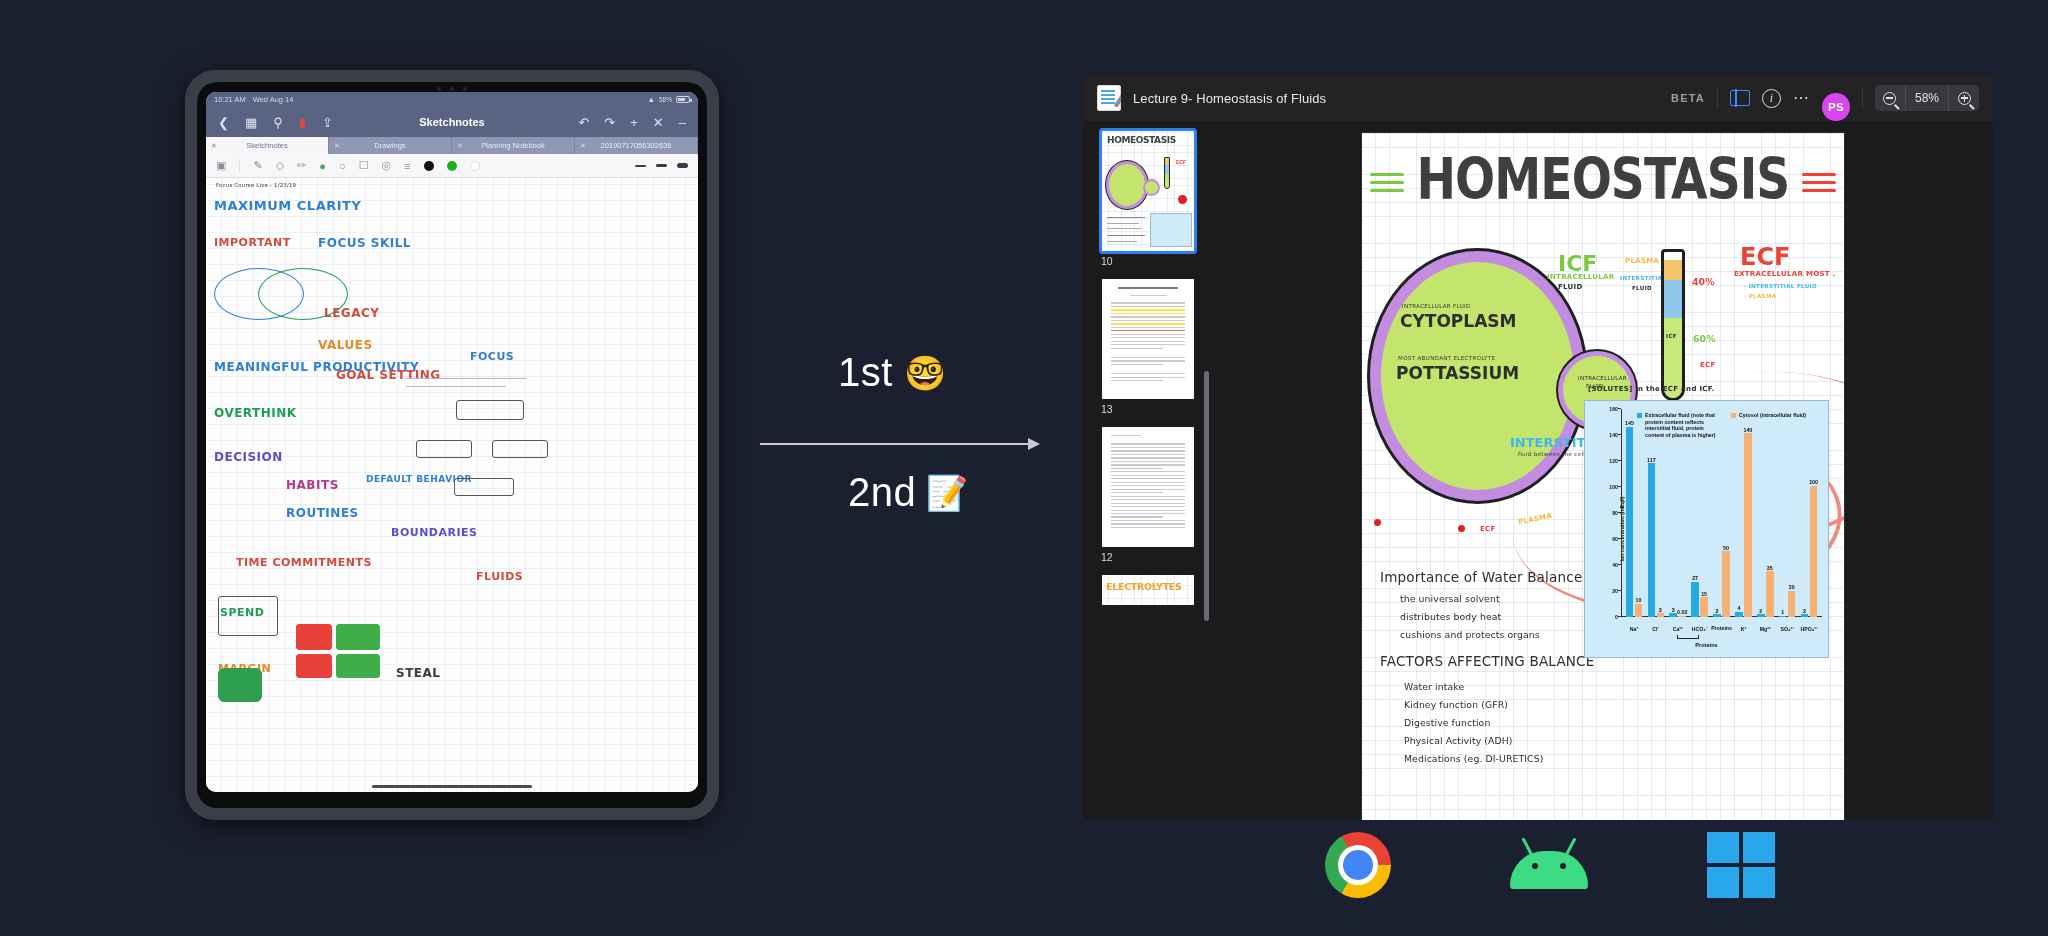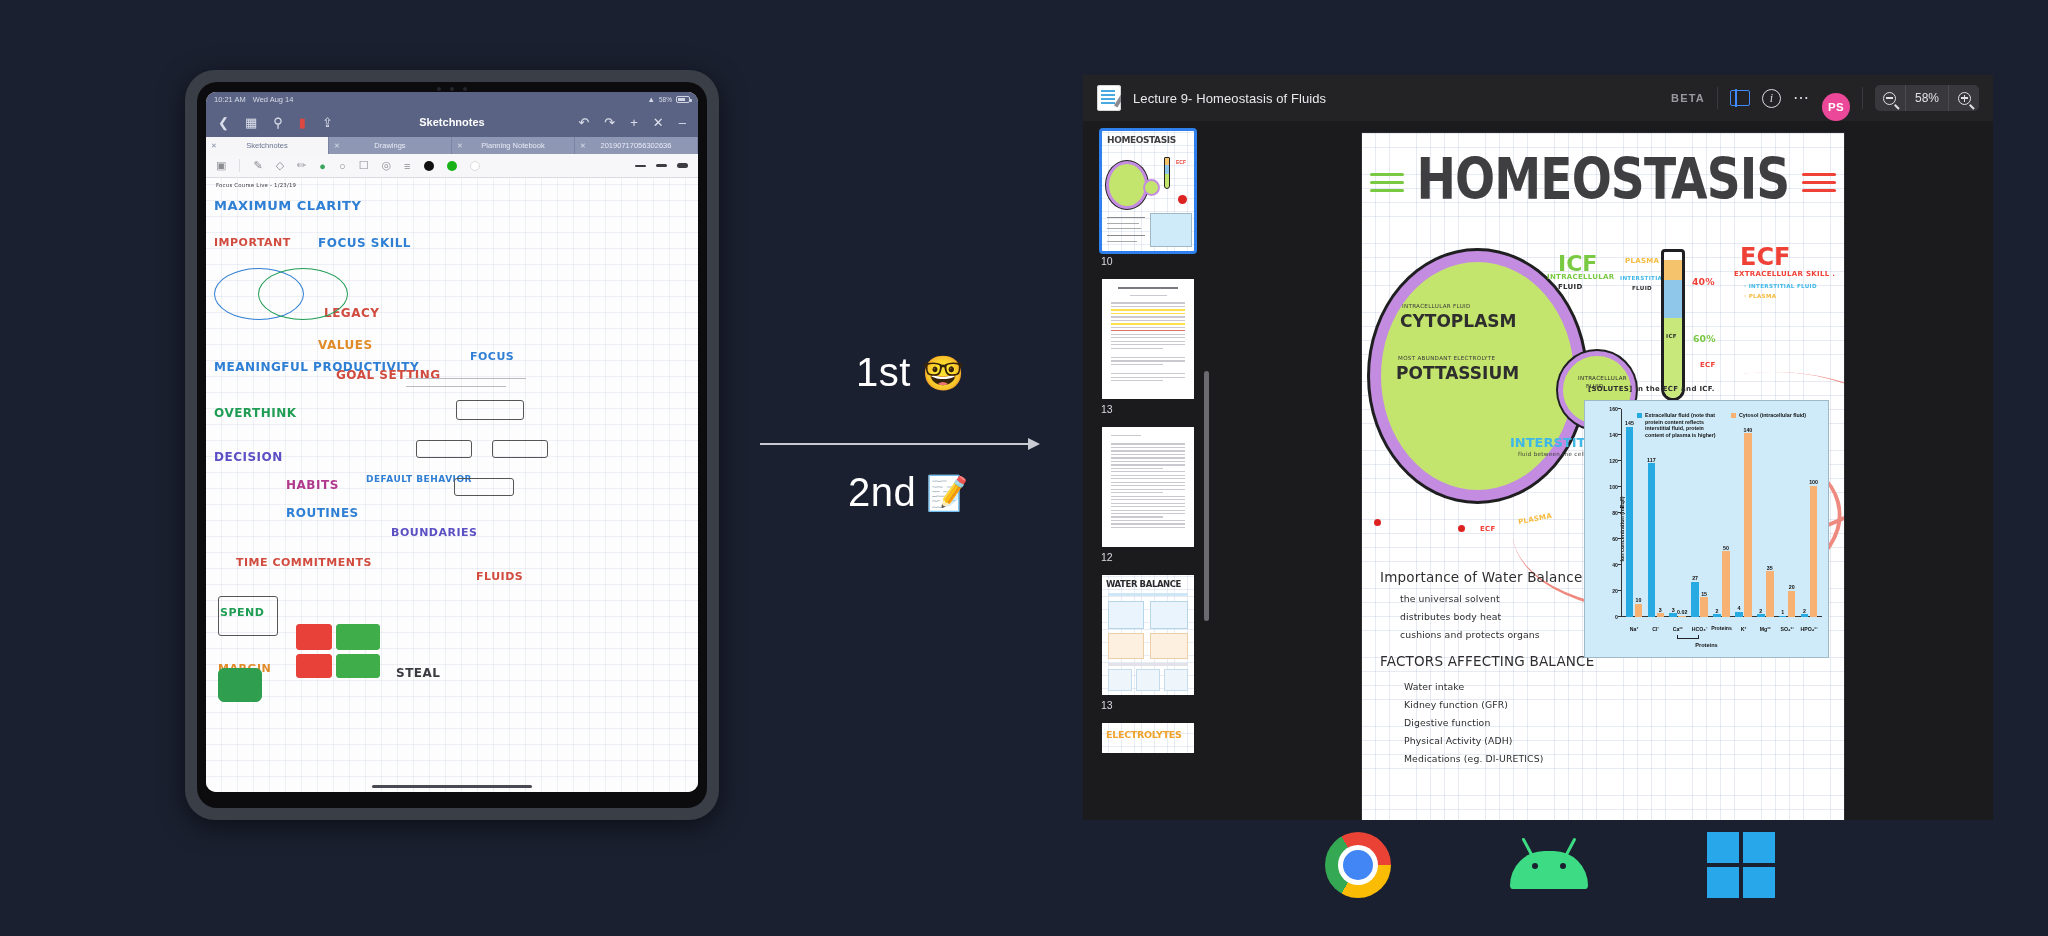--- a/index.html
+++ b/index.html
@@ -99,21 +99,21 @@
   
   .mid { position: absolute; left: 770px; top: 350px; width: 300px; height: 220px; color: #fff; }
   .mid .step { font-size: 40px; font-weight: 400; display: flex; align-items: center; gap: 10px; letter-spacing: .5px; }
   .mid .emoji { font-size: 34px; }
   .mid .arrow-row { position: absolute; left: -10px; top: 88px; width: 280px; height: 12px; display: flex; align-items: center; }
   .mid .arrow-row .shaft { flex: 1; height: 2px; background: #c9cbd3; }
   .mid .arrow-row .head {
     width: 0; height: 0; border-top: 6px solid transparent; border-bottom: 6px solid transparent;
     border-left: 12px solid #c9cbd3;
   }
-  .mid .s1 { position: absolute; left: 86px; top: 0; gap: 12px; }
+  .mid .s1 { position: absolute; left: 68px; top: 0; gap: 12px; }
   .mid .s2 { position: absolute; left: 78px; top: 120px; }
 
   
   .app-window {
     position: absolute; left: 1083px; top: 75px; width: 910px; height: 745px;
     background: #232326; display: flex; flex-direction: column; overflow: hidden;
   }
   .app-top {
     height: 46px; background: #232326; display: flex; align-items: center; padding: 0 14px; gap: 12px; flex: none;
   }
@@ -132,21 +132,21 @@
   .vdiv { width: 1px; height: 22px; background: #3a3a3e; }
   .icobtn { color: #dcdce1; font-size: 16px; line-height: 1; cursor: pointer; display:flex; align-items:center; justify-content:center; }
   .sidebar-ico { width: 20px; height: 16px; border: 1.6px solid #3d8bfd; border-radius: 2px; position: relative; }
   .sidebar-ico::before { content:""; position:absolute; left:4.5px; top:-1.6px; bottom:-1.6px; width:1.6px; background:#3d8bfd; }
   .info-ico {
     width: 19px; height: 19px; border: 1.6px solid #dcdce1; border-radius: 50%;
     font-size: 12px; font-style: italic; font-family: "Liberation Serif", serif;
     display: flex; align-items: center; justify-content: center; color: #dcdce1; line-height:1;
   }
   .avatar {
-    width: 28px; height: 28px; border-radius: 50%; background: #ec4899; color: #fff;
+    width: 28px; height: 28px; border-radius: 50%; background: #d946ef; color: #fff;
     display: flex; align-items: center; justify-content: center; font-size: 11.5px; font-weight: 700; letter-spacing: .4px; margin-top: 18px;
   }
   .zoomgrp { display: flex; align-items: center; background: #38383d; border-radius: 5px; height: 26px; overflow: hidden; }
   .zoomgrp > * { display: flex; align-items: center; justify-content: center; height: 100%; color: #e2e2e6; }
   .zoomgrp .zbtn { width: 30px; font-size: 13px; cursor: pointer; }
   .zoomgrp .zval { padding: 0 9px; font-size: 12px; border-left: 1px solid #4b4b51; border-right: 1px solid #4b4b51; }
   .mag { width:13px; height:13px; border:1.6px solid currentColor; border-radius:50%; position:relative; }
   .mag::after { content:""; position:absolute; right:-5px; bottom:-4px; width:6px; height:1.6px; background:currentColor; transform:rotate(45deg); }
   .mag i { position:absolute; left:2px; right:2px; top:4.7px; height:1.5px; background:currentColor; }
   .mag i.v { left:5.2px; right:5.2px; top:2px; bottom:2px; height:auto; width:1.5px; }
@@ -541,36 +541,20 @@
                 <div class="l"></div>
                 <div class="l sh"></div>
               <div class="l"></div>
                 <div class="l"></div>
                 <div class="l"></div>
             </div>
           </div>
           <div class="thumb-num">12</div>
         </div>
 
-        <div class="thumb-item">
-          <div class="thumb">
-            <div class="mini-grid"></div>
-            <div class="mini-txt" style="left:4px;top:4px;font-size:8.5px;font-weight:700;color:#2b2b30;letter-spacing:-.4px">WATER BALANCE</div>
-            <div style="position:absolute;left:6px;top:18px;right:6px;height:3px;background:#cfe6f7"></div>
-            <div style="position:absolute;left:6px;top:26px;width:36px;height:28px;background:#e9f4fc;border:1px solid #b8d6ea"></div>
-            <div style="position:absolute;left:48px;top:26px;width:38px;height:28px;background:#e9f4fc;border:1px solid #b8d6ea"></div>
-            <div style="position:absolute;left:6px;top:58px;width:36px;height:26px;background:#fdf0e0;border:1px solid #eccfa8"></div>
-            <div style="position:absolute;left:48px;top:58px;width:38px;height:26px;background:#fdf0e0;border:1px solid #eccfa8"></div>
-            <div style="position:absolute;left:6px;top:88px;right:6px;height:3px;background:#e2e2e8"></div>
-            <div style="position:absolute;left:6px;top:94px;width:24px;height:22px;background:#eef6fb;border:1px solid #c4dcec"></div>
-            <div style="position:absolute;left:34px;top:94px;width:24px;height:22px;background:#eef6fb;border:1px solid #c4dcec"></div>
-            <div style="position:absolute;left:62px;top:94px;width:24px;height:22px;background:#eef6fb;border:1px solid #c4dcec"></div>
-          </div>
-          <div class="thumb-num">13</div>
-        </div>
 
         <div class="thumb-item">
           <div class="thumb" style="height:30px">
             <div class="mini-grid"></div>
             <div class="mini-txt" style="left:4px;top:6px;font-size:9.5px;font-weight:700;color:#f0a32a;letter-spacing:-.3px">ELECTROLYTES</div>
           </div>
         </div>
 
         <div class="rail-scroll"></div>
       </div>
@@ -607,21 +591,21 @@
           <div class="tube">
             <span class="seg" style="top:8px;height:20px;background:#f4c36b"></span>
             <span class="seg" style="top:28px;height:38px;background:#8fc7ea"></span>
             <span class="seg" style="top:66px;bottom:0;background:#c8e87c"></span>
           </div>
           <div class="hw hw-xs" style="left:304px;top:200px;font-weight:700">ICF</div>
           <div class="hw hw-b" style="left:330px;top:143px;color:#ef4136;font-weight:700">40%</div>
           <div class="hw hw-b" style="left:331px;top:200px;color:#7ac943;font-weight:700">60%</div>
 
           <div class="hw" style="left:378px;top:110px;font-size:24px;font-weight:700;color:#ef4136">ECF</div>
-          <div class="hw hw-s" style="left:372px;top:137px;font-weight:700;color:#ef4136">EXTRACELLULAR SKILL .</div>
+          <div class="hw hw-s" style="left:372px;top:137px;font-weight:700;color:#ef4136">EXTRACELLULAR MOST .</div>
           <div class="hw hw-xs" style="left:382px;top:150px;color:#3fb8e8;font-weight:700">· INTERSTITIAL FLUID</div>
           <div class="hw hw-xs" style="left:382px;top:160px;color:#f5bb3d;font-weight:700">· PLASMA</div>
 
           <div class="hw" style="left:148px;top:302px;font-size:13px;font-weight:700;color:#3fb8e8">INTERSTITIAL FLUID</div>
           <div class="hw hw-xs" style="left:156px;top:318px;color:#3a3a3a">fluid between the cells</div>
 
           <div class="vessel" style="left:236px;top:240px;width:310px;height:170px;border-color:#ef8a80;border-top:none;border-left:none;transform:rotate(-6deg)"></div>
           <div class="vessel" style="left:150px;top:300px;width:330px;height:180px;border-color:#ef8a80;border-top:none;border-left:none;transform:rotate(-4deg)"></div>
           <div class="hw hw-s" style="left:118px;top:392px;color:#ef4136;font-weight:700">ECF</div>
           <div class="hw hw-s" style="left:156px;top:382px;color:#f5bb3d;font-weight:700;transform:rotate(-11deg)">PLASMA</div>

